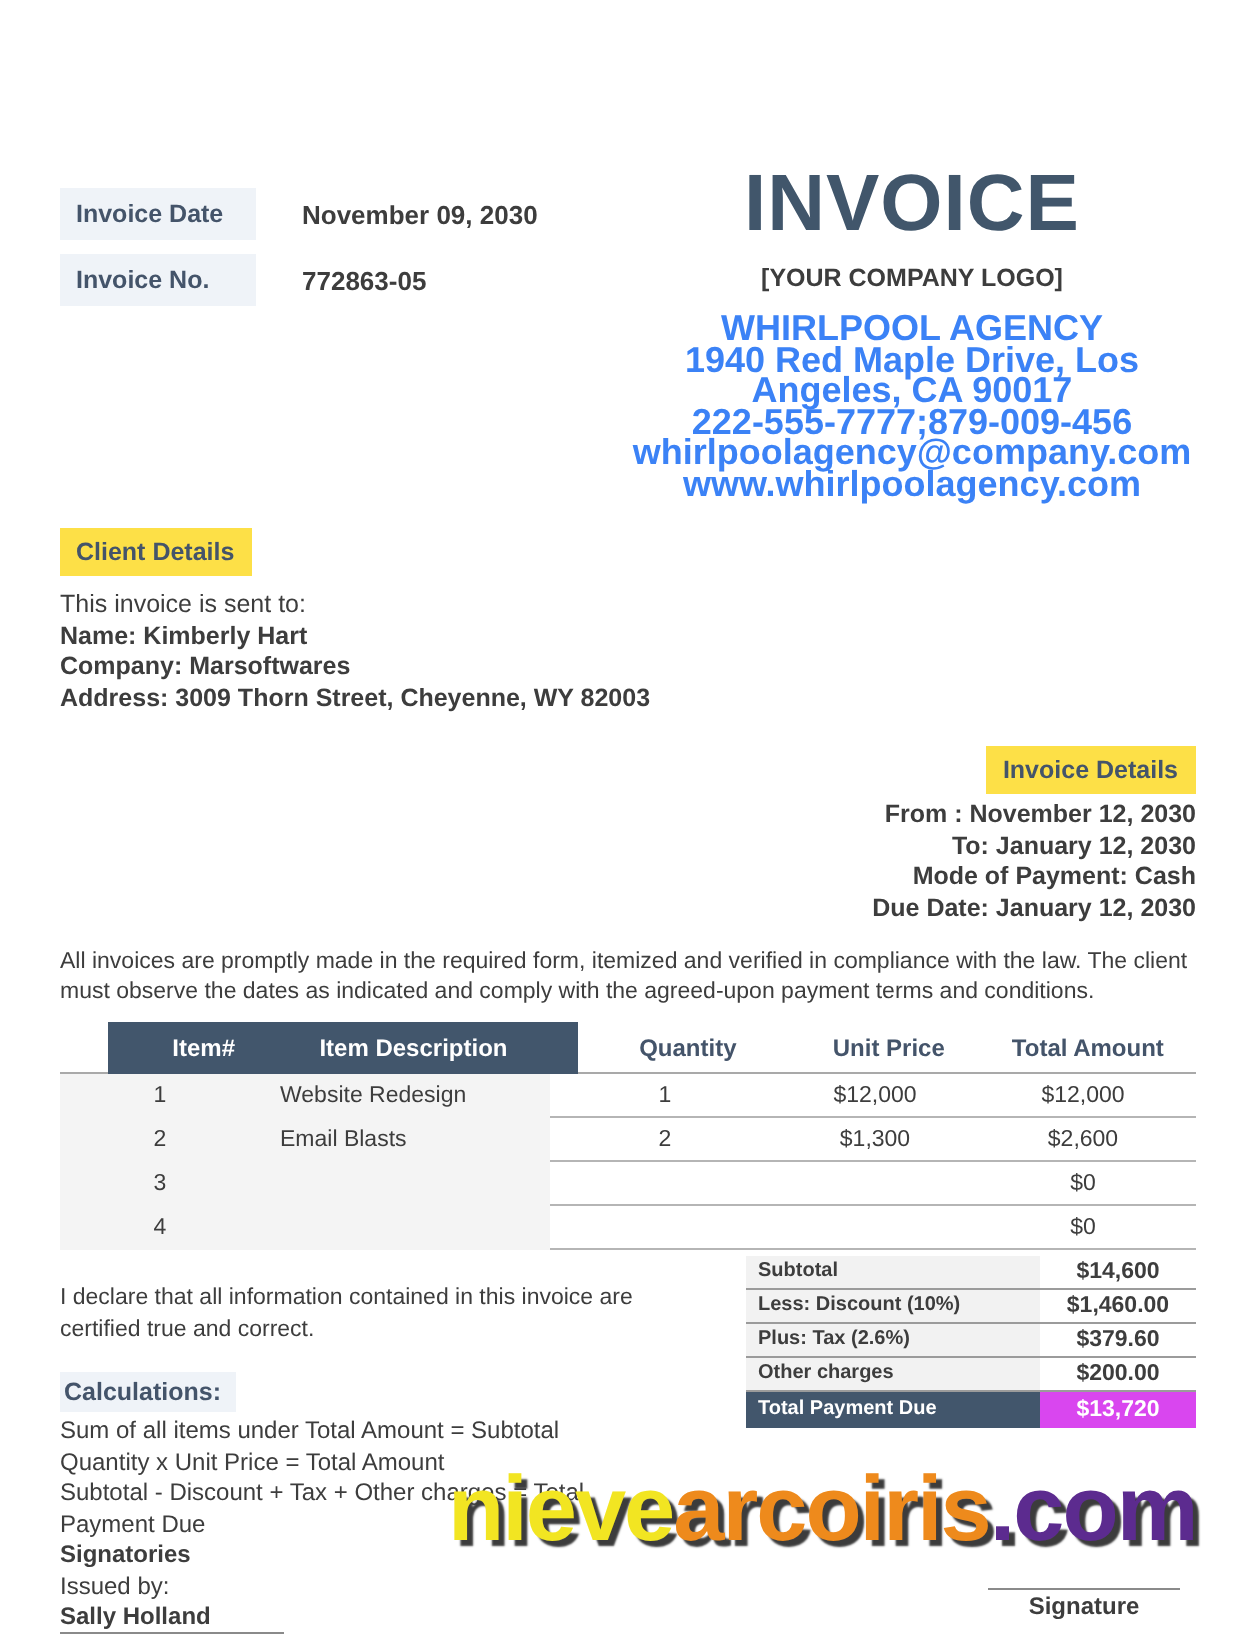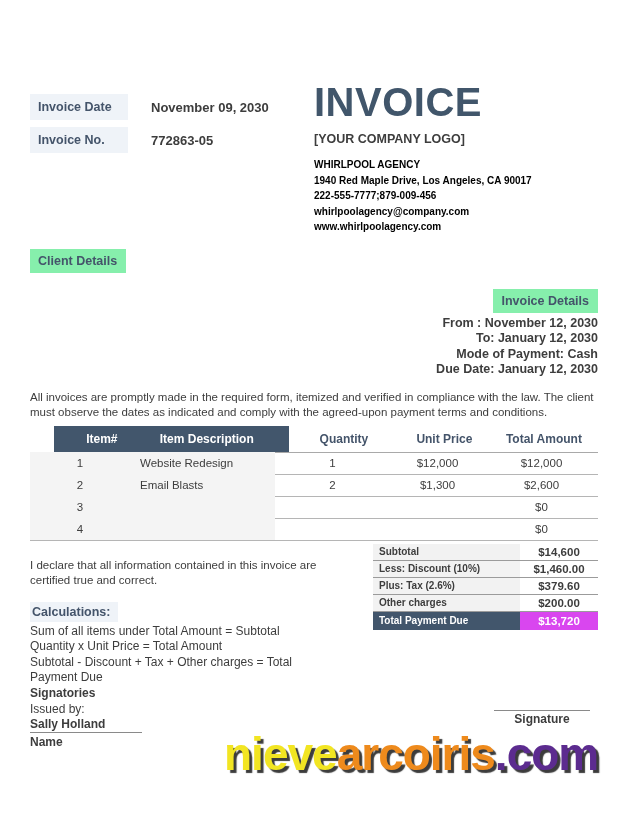--- a/index.html
+++ b/index.html
@@ -18,31 +18,31 @@
   .header-row { display:flex; justify-content:space-between; }
   .hdr-left { width:300px; padding-top:13px; }
   .field-row { display:flex; align-items:center; margin-bottom:7px; }
   .field-label {
     width:98px; height:26px; line-height:26px;
     background:#eff3f8; color:#44546a;
     font-weight:bold; font-size:12.5px; padding-left:8px;
   }
   .field-value { margin-left:23px; font-weight:bold; font-size:13px; color:#3d3d3d; }
 
-  .hdr-right { width:300px; text-align:left; }
+  .hdr-right { width:300px; text-align:center; }
   .invoice-title {
     font-size:40px; font-weight:bold; color:#41566b;
     letter-spacing:0.5px; line-height:1.05;
   }
   .logo-ph { font-size:12.5px; font-weight:bold; color:#3d3d3d; margin-top:9px; }
-  .company-block { margin-top:11px; font-size:10px; font-weight:bold; line-height:15.5px; color:#000000; }
+  .company-block { margin-top:11px; font-size:18px; font-weight:bold; line-height:15.5px; color:#3b82f6; }
 
   
   .section-heading {
-    display:inline-block; background:#86efac; color:#44546a;
+    display:inline-block; background:#fde047; color:#44546a;
     font-weight:bold; font-size:12.5px; padding:5px 9px 5px 8px;
   }
   .client-block { margin-top:14px; }
   .client-lines { margin-top:7px; font-size:12.5px; line-height:15.5px; }
   .client-lines .bold { font-weight:bold; }
 
   .invdet-block { margin-top:16px; text-align:right; }
   .invdet-lines { margin-top:3px; font-size:12.5px; font-weight:bold; line-height:15.5px; }
 
   
@@ -119,20 +119,26 @@
           <div>1940 Red Maple Drive, Los Angeles, CA 90017</div>
           <div>222-555-7777;879-009-456</div>
           <div>whirlpoolagency@company.com</div>
           <div>www.whirlpoolagency.com</div>
         </div>
       </div>
     </div>
 
     <div class="client-block">
       <div class="section-heading">Client Details</div>
+      <div class="client-lines">
+        <div>This invoice is sent to:</div>
+        <div class="bold">Name: Kimberly Hart</div>
+        <div class="bold">Company: Marsoftwares</div>
+        <div class="bold">Address: 3009 Thorn Street, Cheyenne, WY 82003</div>
+      </div>
     </div>
 
     <div class="invdet-block">
       <div class="section-heading">Invoice Details</div>
       <div class="invdet-lines">
           <div>From : November 12, 2030</div>
           <div>To: January 12, 2030</div>
           <div>Mode of Payment: Cash</div>
           <div>Due Date: January 12, 2030</div>
         </div>

